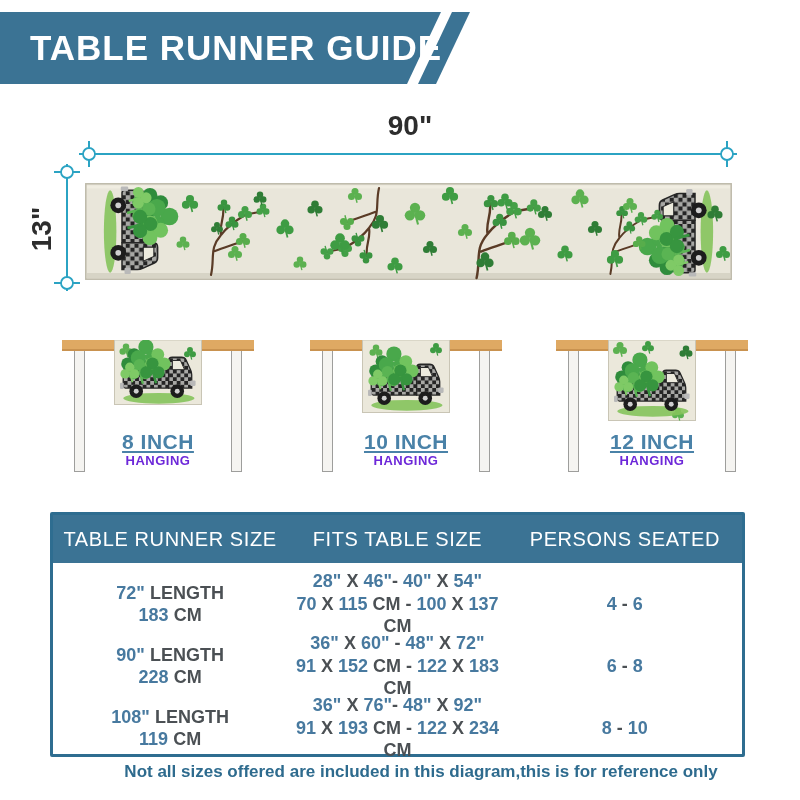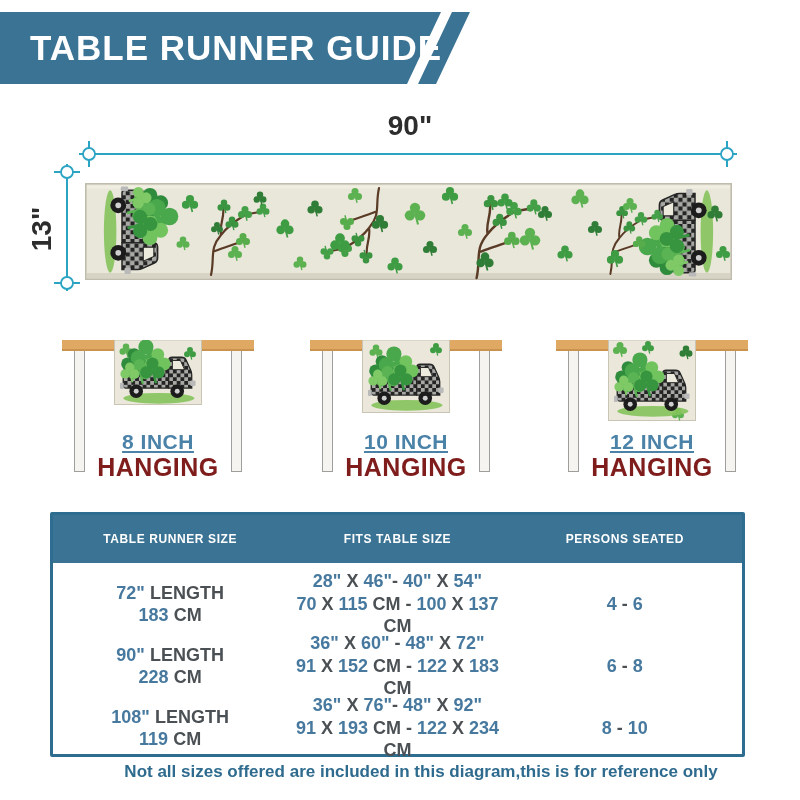--- a/index.html
+++ b/index.html
@@ -34,27 +34,27 @@
   .fixture{top:340px;width:192px;height:140px;}
   .tabletop{position:absolute;left:0;top:0;width:192px;height:11px;background:#DFA963;
             border-bottom:2px solid #C9924F;box-sizing:border-box;}
   .leg{position:absolute;top:11px;width:11px;height:121px;background:#F5F4F1;
        border:1.5px solid #9E9E9C;border-top:none;box-sizing:border-box;}
   .leg.l{left:12px;} .leg.r{right:12px;}
   .hangpiece{position:absolute;left:52px;top:0;}
   .fix-size{position:absolute;left:-20px;right:-20px;top:90px;text-align:center;
             font-size:21px;font-weight:bold;color:var(--accent);letter-spacing:.5px;text-decoration:underline;}
   .fix-sub{position:absolute;left:-20px;right:-20px;top:113px;text-align:center;
-           font-size:25px;font-weight:600;color:#7f1d1d;letter-spacing:.5px;}
+           font-size:13px;font-weight:600;color:#6d28d9;letter-spacing:.5px;}
 
   
   .sizetable{left:50px;top:512px;width:695px;height:245px;border:3px solid var(--tborder);
              background:#fff;box-sizing:border-box;border-radius:2px;}
   .thead{display:flex;height:48px;background:var(--banner);align-items:center;}
-  .th{text-align:center;color:#fff;font-size:12px;font-weight:bold;letter-spacing:.6px;}
+  .th{text-align:center;color:#fff;font-size:20px;font-weight:normal;letter-spacing:.6px;}
   .c1{width:34%;} .c2{width:32%;} .c3{width:34%;text-align:center;}
   .tbody{padding-top:10px;}
   .trow{display:flex;align-items:center;height:62px;}
   .td{text-align:center;font-size:18px;font-weight:bold;line-height:1.25;}
   .tk-n{color:var(--num);} .tk-w{color:var(--word);}
 
   
   .footnote{left:0;right:0;top:762px;text-align:center;font-size:17px;font-weight:bold;
             color:#2E6B8E;padding-left:42px;}
 </style>

